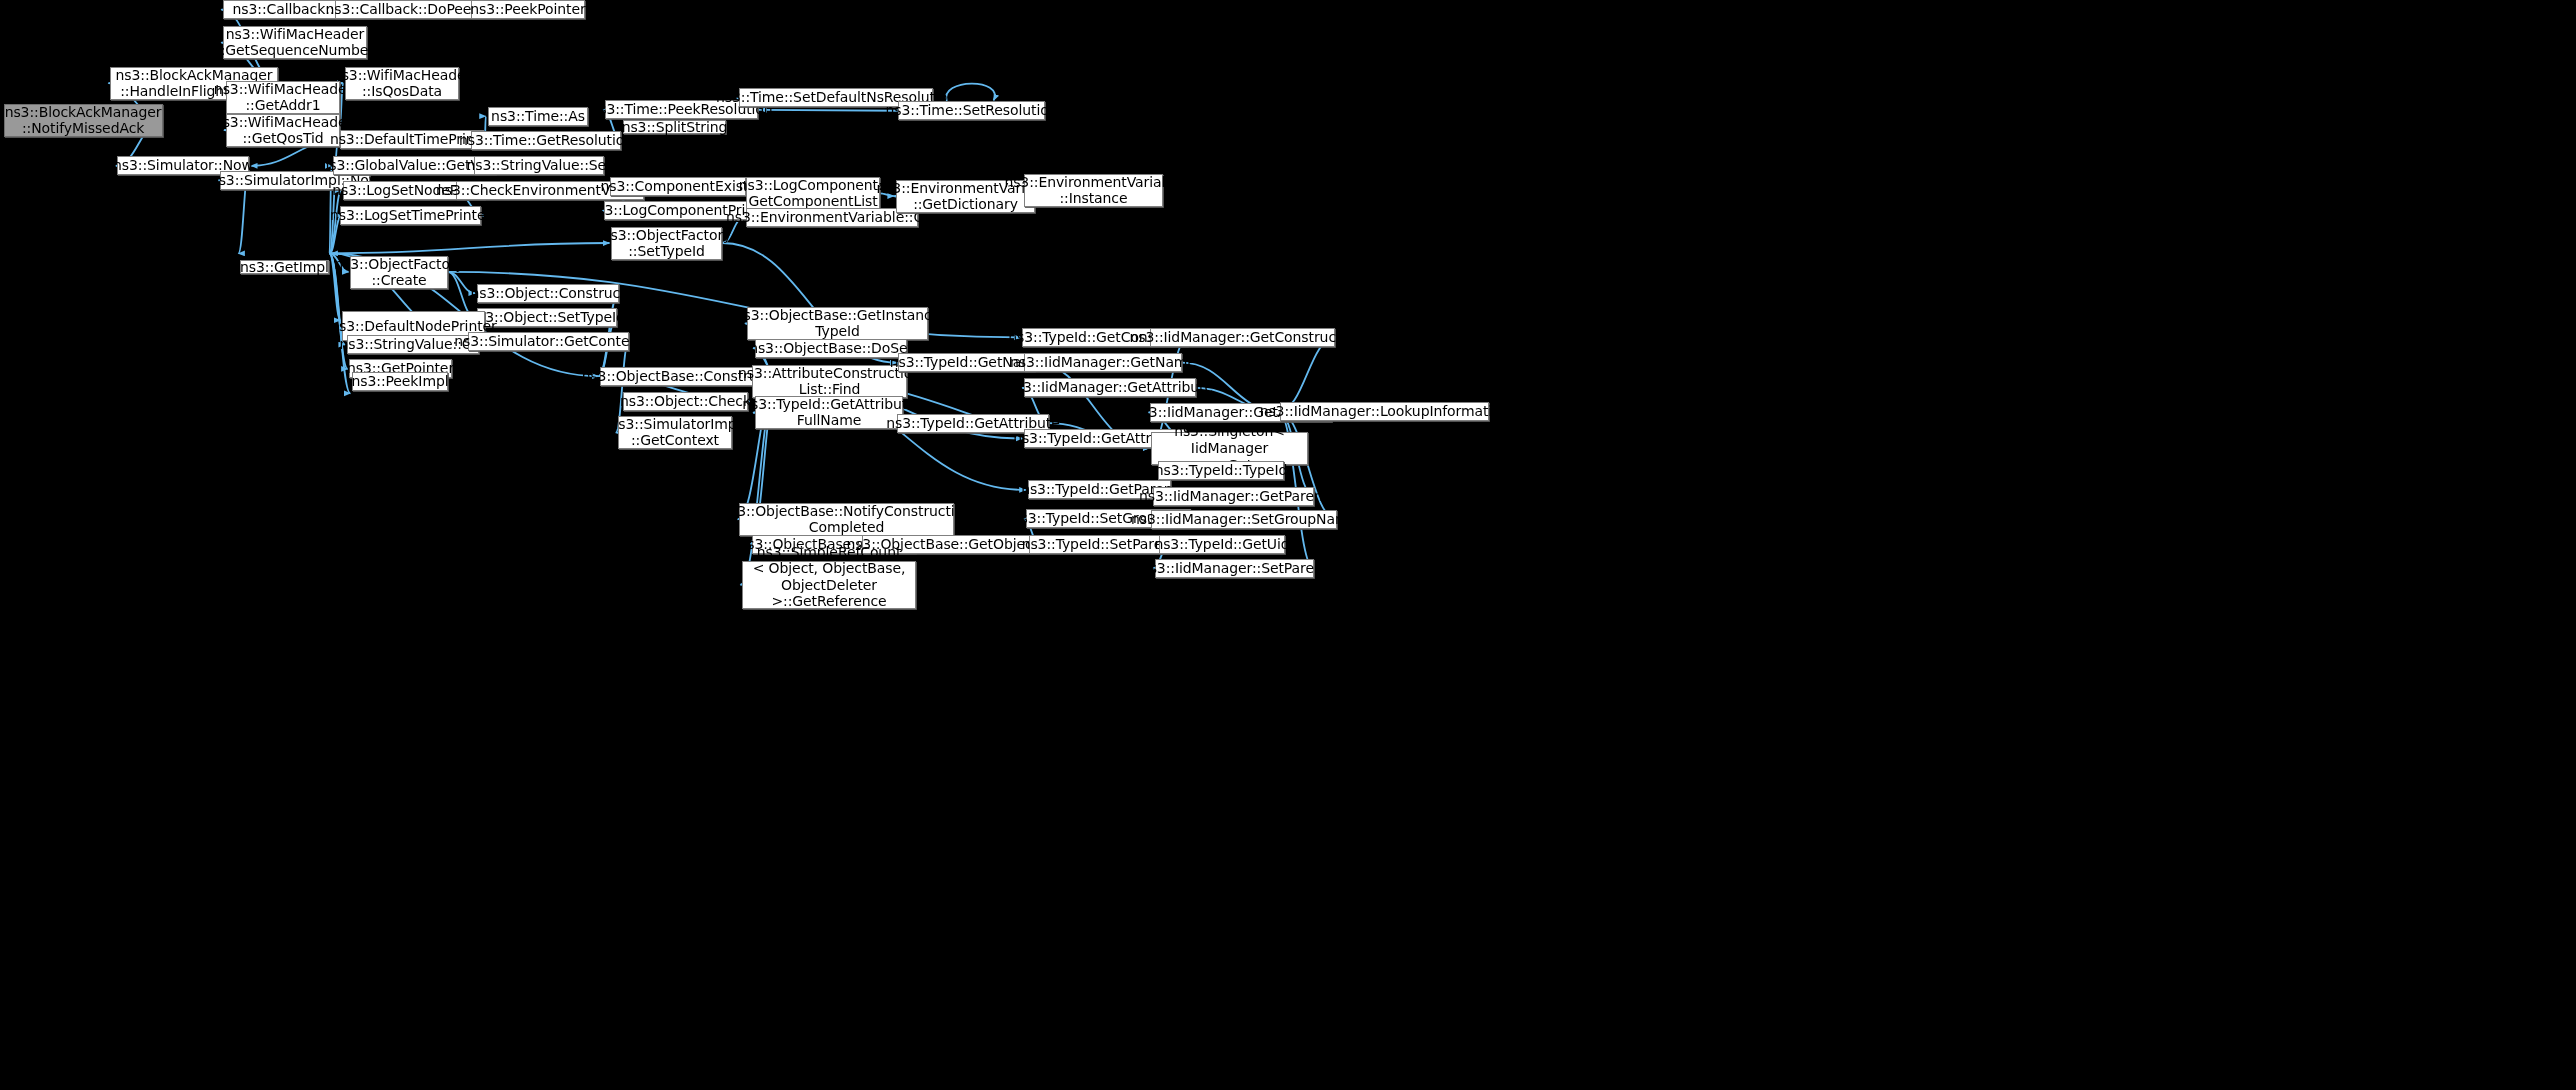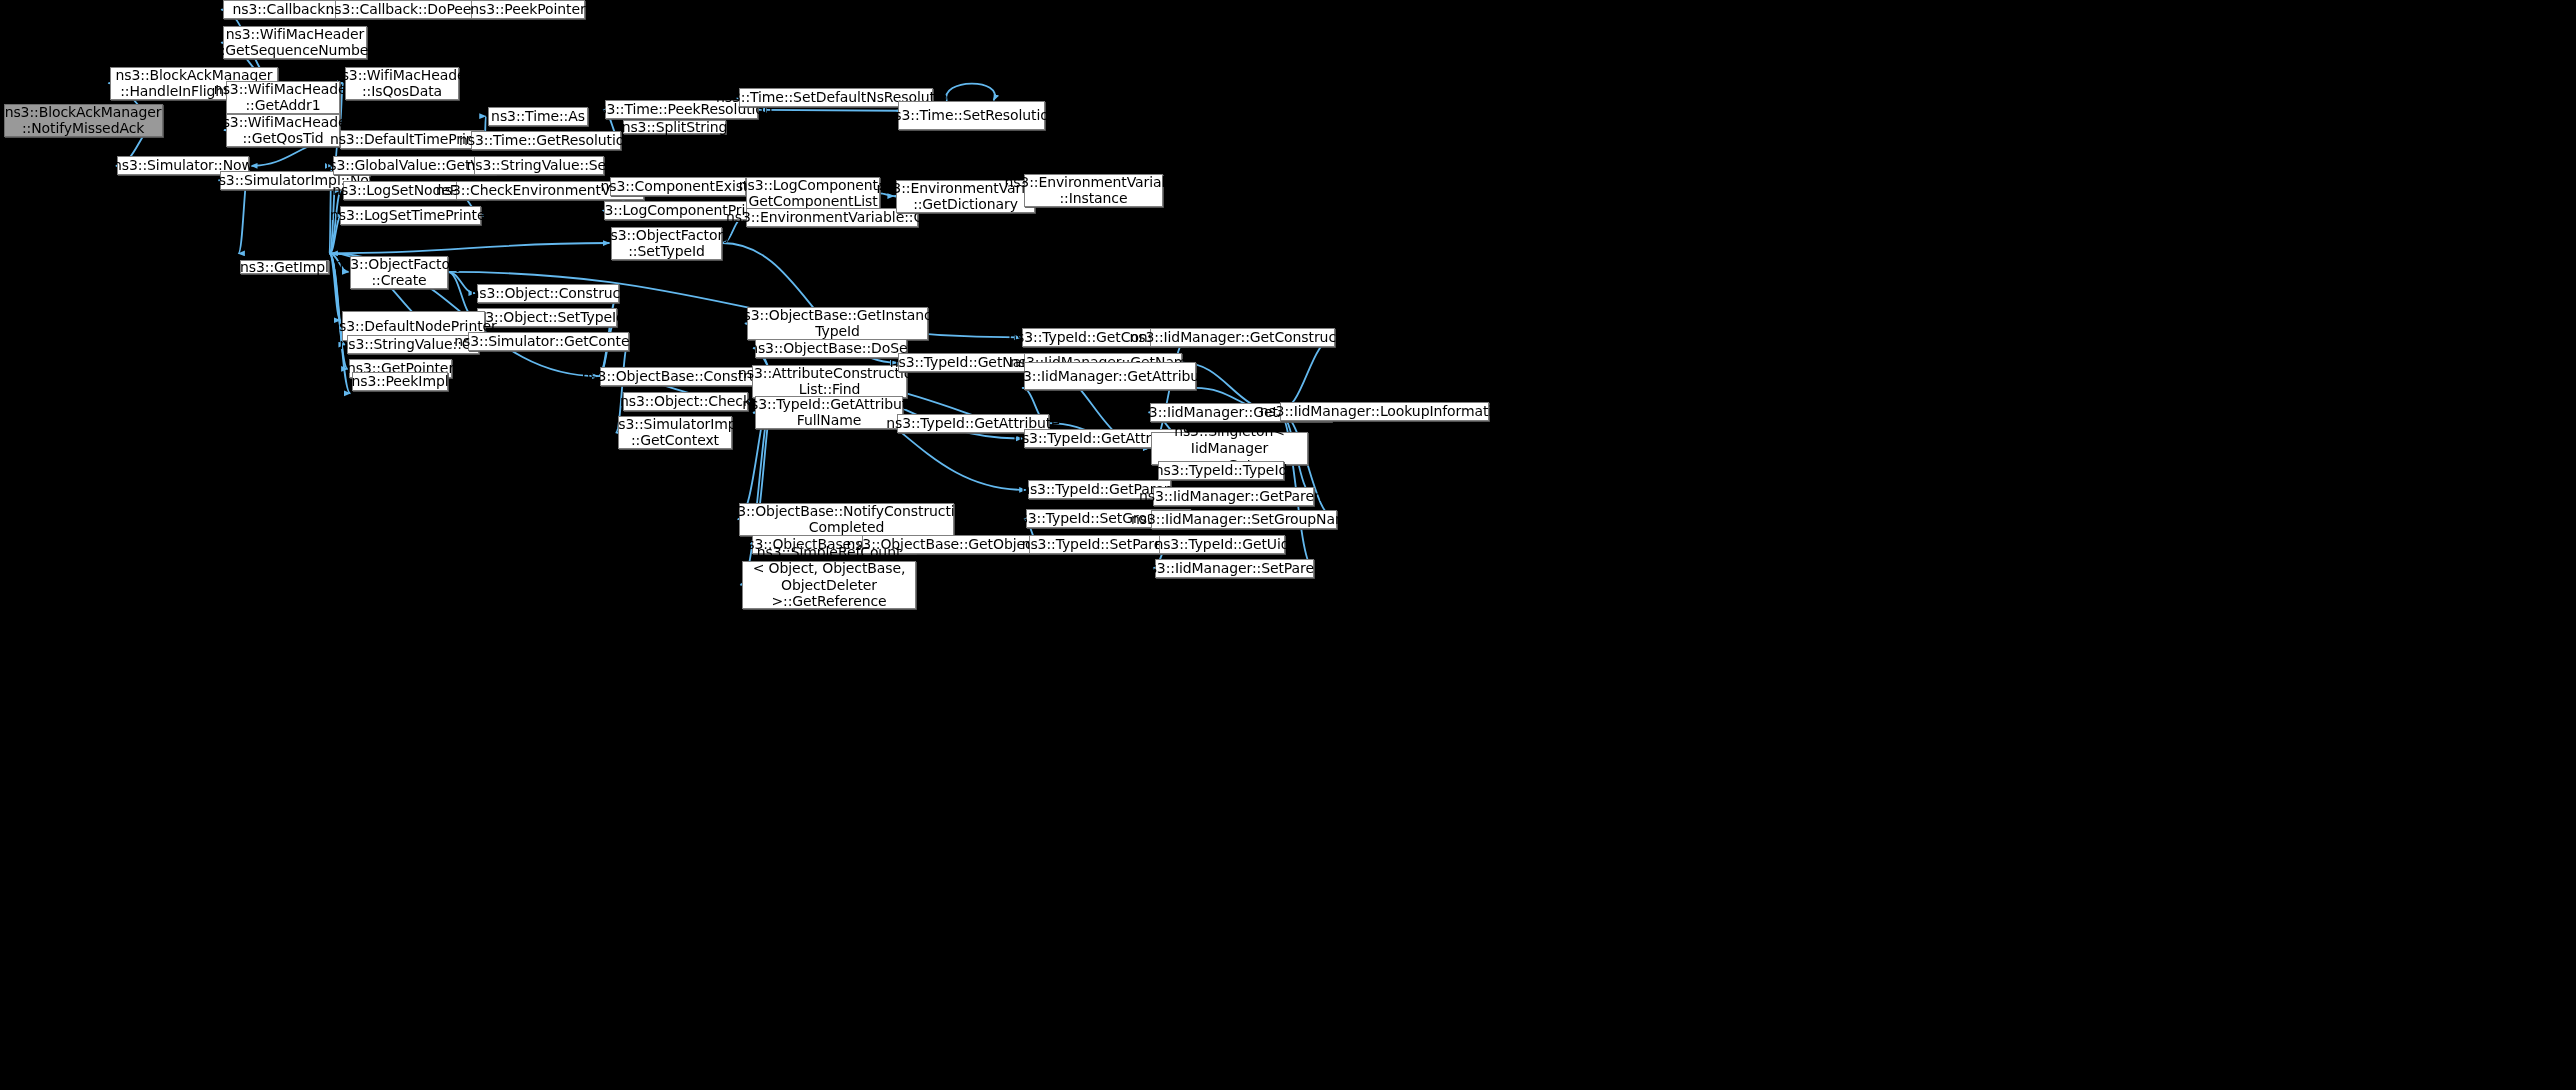--- a/index.html
+++ b/index.html
@@ -160,21 +160,21 @@
       <div class="node" style="left: 240px; top: 260px; width: 89px; height: 14px;">ns3::GetImpl</div>
       <div class="node" style="left: 488px; top: 107px; width: 100px; height: 19px;">ns3::Time::As</div>
       <div class="node" style="left: 471px; top: 131px; width: 150px; height: 19px;">ns3::Time::GetResolution</div>
       <div class="node" style="left: 474px; top: 156px; width: 130px; height: 19px;">ns3::StringValue::Set</div>
       <div class="node" style="left: 456px; top: 181px; width: 188px; height: 19px;">ns3::CheckEnvironmentVariables</div>
       <div class="node" style="left: 610px; top: 177px; width: 136px; height: 19px;">ns3::ComponentExists</div>
       <div class="node" style="left: 604px; top: 201px; width: 164px; height: 19px;">ns3::LogComponentPrintList</div>
       <div class="node" style="left: 605px; top: 100px; width: 153px; height: 19px;">ns3::Time::PeekResolution</div>
       <div class="node" style="left: 623px; top: 120px; width: 103px; height: 14px;">ns3::SplitString</div>
       <div class="node" style="left: 739px; top: 88px; width: 194px; height: 19px;">ns3::Time::SetDefaultNsResolution</div>
-      <div class="node" style="left: 898px; top: 101px; width: 147px; height: 29px; text-align: center;">ns3::Time::SetResolution</div>
+      <div class="node" style="left: 898px; top: 101px; width: 147px; height: 19px; text-align: center;">ns3::Time::SetResolution</div>
       <div class="node" style="left: 746px; top: 177px; width: 134px; height: 32.5px;">ns3::LogComponent::
 GetComponentList</div>
       <div class="node" style="left: 746px; top: 208px; width: 172px; height: 19px;">ns3::EnvironmentVariable::Get</div>
       <div class="node" style="left: 896px; top: 180px; width: 139px; height: 32.5px;">ns3::EnvironmentVariable
 ::GetDictionary</div>
       <div class="node" style="left: 1024px; top: 174px; width: 139px; height: 32.5px;">ns3::EnvironmentVariable
 ::Instance</div>
       <div class="node" style="left: 611px; top: 227px; width: 111px; height: 32.5px;">ns3::ObjectFactory
 ::SetTypeId</div>
       <div class="node" style="left: 350px; top: 256px; width: 98px; height: 32.5px;">ns3::ObjectFactory
@@ -196,21 +196,21 @@
       <div class="node" style="left: 752px; top: 365px; width: 155px; height: 32.5px;">ns3::AttributeConstruction
 List::Find</div>
       <div class="node" style="left: 755px; top: 396px; width: 148px; height: 32.5px;">ns3::TypeId::GetAttribute
 FullName</div>
       <div class="node" style="left: 898px; top: 353px; width: 137px; height: 19px;">ns3::TypeId::GetName</div>
       <div class="node" style="left: 897px; top: 414px; width: 152px; height: 19px;">ns3::TypeId::GetAttribute</div>
       <div class="node" style="left: 1024px; top: 429px; width: 162px; height: 19px;">ns3::TypeId::GetAttributeN</div>
       <div class="node" style="left: 1022px; top: 328px; width: 166px; height: 19px;">ns3::TypeId::GetConstructor</div>
       <div class="node" style="left: 1150px; top: 328px; width: 185px; height: 19px;">ns3::IidManager::GetConstructor</div>
       <div class="node" style="left: 1024px; top: 353px; width: 158px; height: 19px;">ns3::IidManager::GetName</div>
-      <div class="node" style="left: 1024px; top: 362px; width: 172px; height: 28px;">ns3::IidManager::GetAttribute</div>
+      <div class="node" style="left: 1024px; top: 378px; width: 172px; height: 19px;">ns3::IidManager::GetAttribute</div>
       <div class="node" style="left: 1150px; top: 403px; width: 182px; height: 19px;">ns3::IidManager::GetAttributeN</div>
       <div class="node" style="left: 1280px; top: 402px; width: 209px; height: 19px;">ns3::IidManager::LookupInformation</div>
       <div class="node" style="left: 1151px; top: 432px; width: 157px; height: 32.5px;">ns3::Singleton&lt; IidManager
 &gt;::Get</div>
       <div class="node" style="left: 1158px; top: 461px; width: 126px; height: 19px;">ns3::TypeId::TypeId</div>
       <div class="node" style="left: 1028px; top: 480px; width: 143px; height: 19px;">ns3::TypeId::GetParent</div>
       <div class="node" style="left: 1153px; top: 487px; width: 161px; height: 19px;">ns3::IidManager::GetParent</div>
       <div class="node" style="left: 739px; top: 503px; width: 215px; height: 32.5px;">ns3::ObjectBase::NotifyConstruction
 Completed</div>
       <div class="node" style="left: 1026px; top: 509px; width: 165px; height: 19px;">ns3::TypeId::SetGroupName</div>

